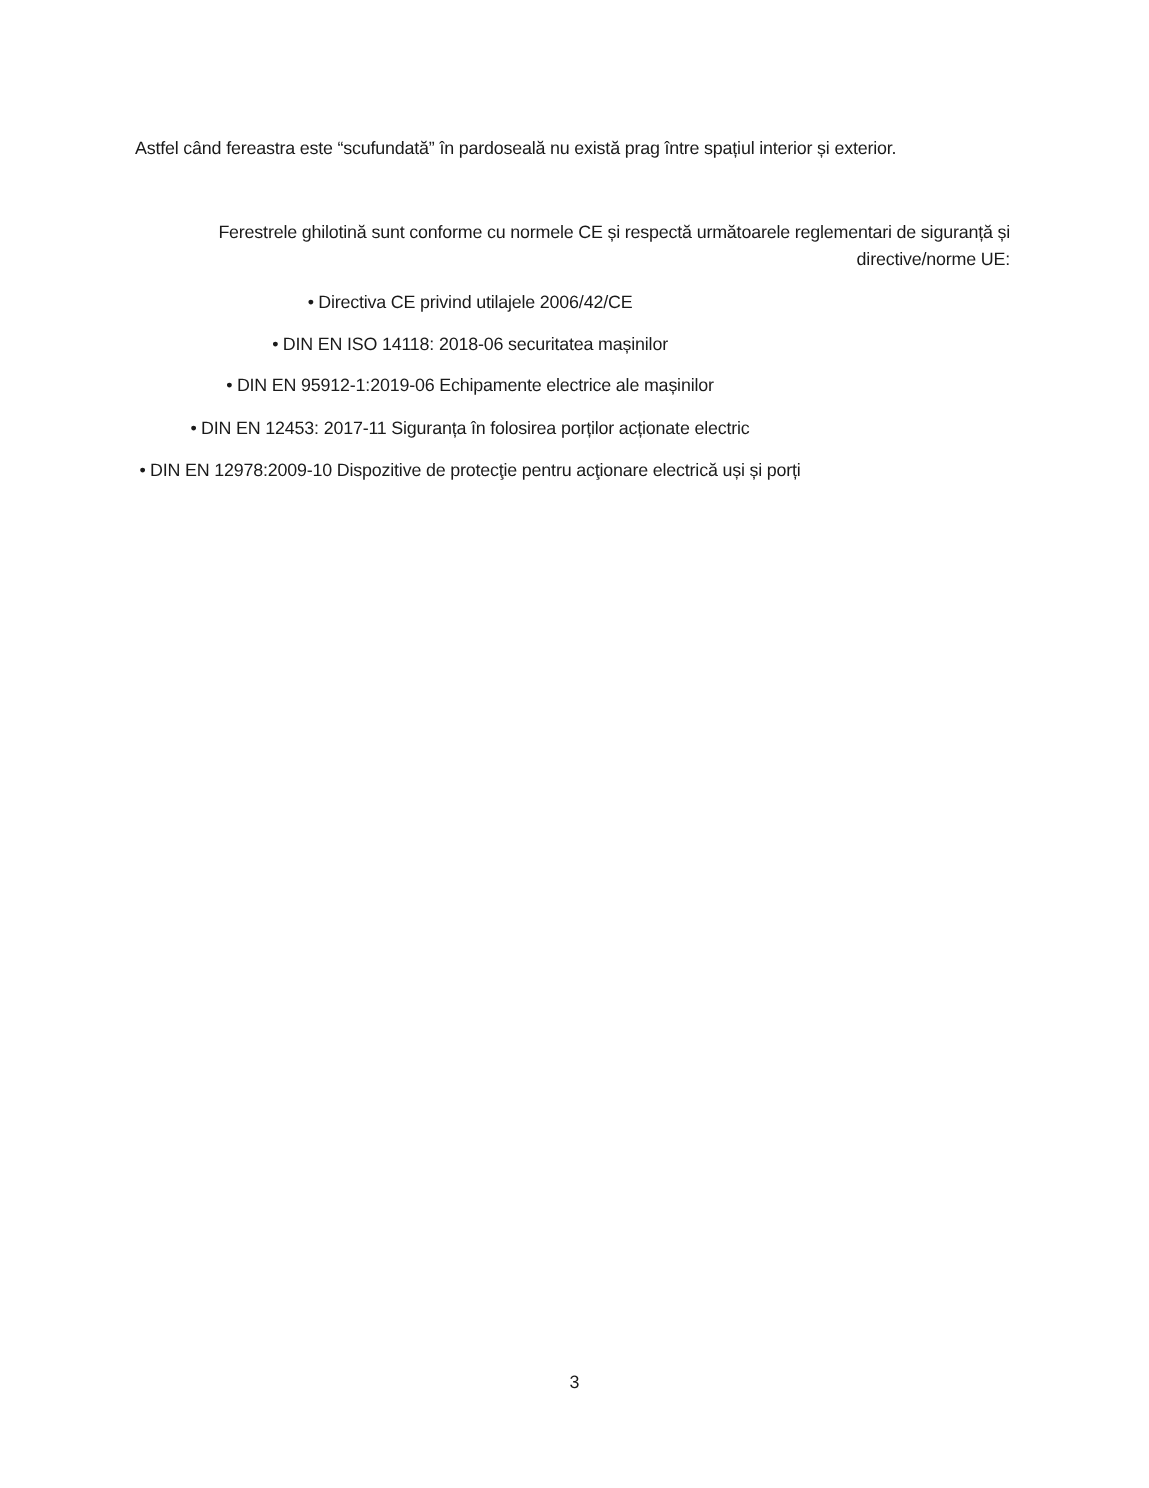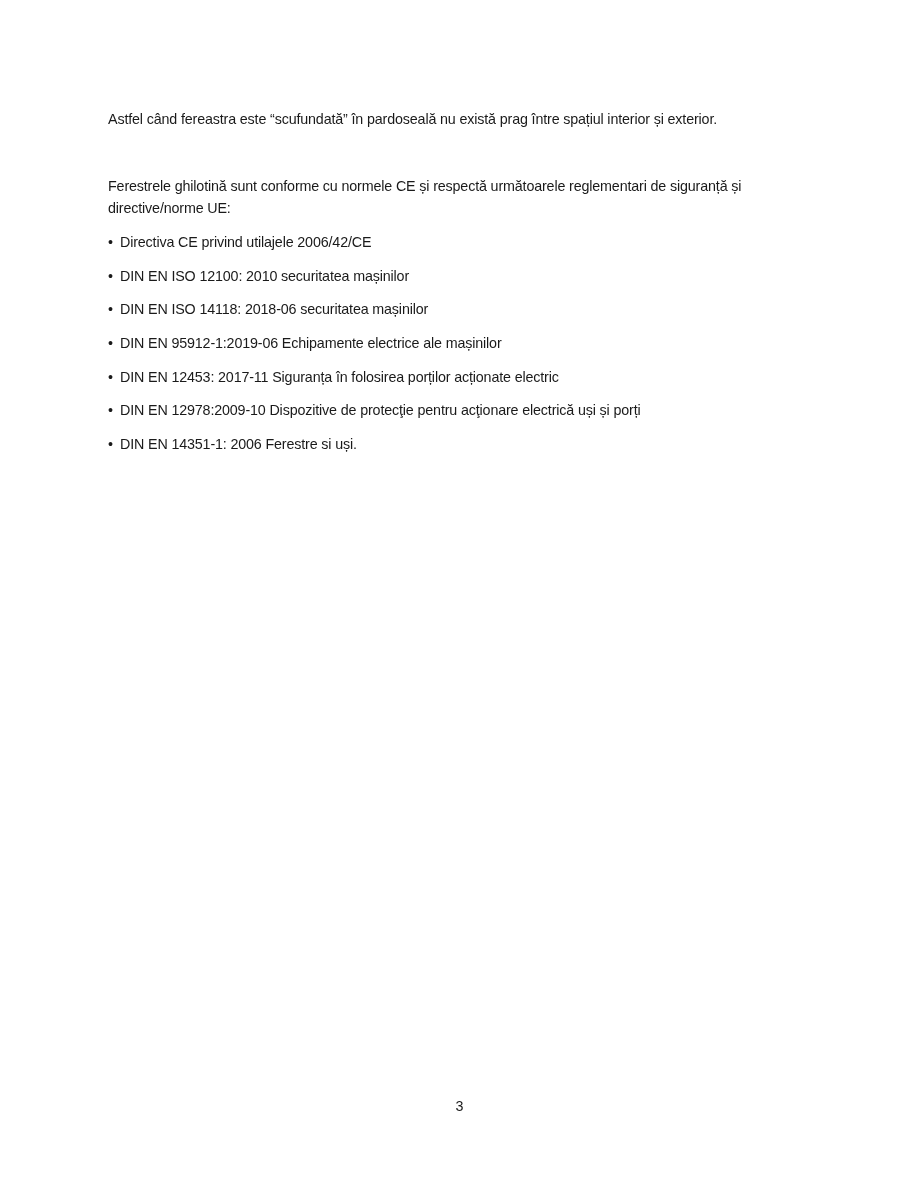--- a/index.html
+++ b/index.html
@@ -23,30 +23,31 @@
     }
     .text {
       position: absolute;
       left: 108px;
       font-size: 14.3px;
       line-height: 22px;
       white-space: nowrap;
       letter-spacing: -0.15px;
     }
     .p1 { top: 108px; }
-    .p2 { top: 175px; width: 700px; white-space: normal; }
+    .p2 { top: 175px; width: 700px; white-space: normal; text-align: right; }
     .bullets {
       position: absolute;
       left: 108px;
       top: 231px;
       margin: 0;
       padding: 0;
       list-style: none;
       font-size: 14.3px;
       letter-spacing: -0.15px;
+      text-align: center;
     }
     .bullets li {
       height: 33.7px;
       line-height: 22px;
       white-space: nowrap;
     }
     .bullet-mark {
       display: inline-block;
       width: 12px;
     }
@@ -64,23 +65,21 @@
 <body>
 
 <div class="page">
 
   <p class="text p1" style="margin:0">Astfel când fereastra este “scufundată” în pardoseală nu există prag între spațiul interior și exterior.</p>
 
   <p class="text p2" style="margin:0">Ferestrele ghilotină sunt conforme cu normele CE și respectă următoarele reglementari de siguranță și directive/norme UE:</p>
 
   <ul class="bullets">
     <li><span class="bullet-mark">•</span><span>Directiva CE privind utilajele 2006/42/CE</span></li>
-    <li><span class="bullet-mark">•</span><span>DIN EN ISO 12100: 2010 securitatea mașinilor</span></li>
     <li><span class="bullet-mark">•</span><span>DIN EN ISO 14118: 2018-06 securitatea mașinilor</span></li>
     <li><span class="bullet-mark">•</span><span>DIN EN 95912-1:2019-06 Echipamente electrice ale mașinilor</span></li>
     <li><span class="bullet-mark">•</span><span>DIN EN 12453: 2017-11 Siguranța în folosirea porților acționate electric</span></li>
     <li><span class="bullet-mark">•</span><span>DIN EN 12978:2009-10 Dispozitive de protecţie pentru acţionare electrică uși și porți</span></li>
-    <li><span class="bullet-mark">•</span><span>DIN EN 14351-1: 2006 Ferestre si uși.</span></li>
   </ul>
 
   <div class="page-number">3</div>
 
 </div>
 
 </body></html>

